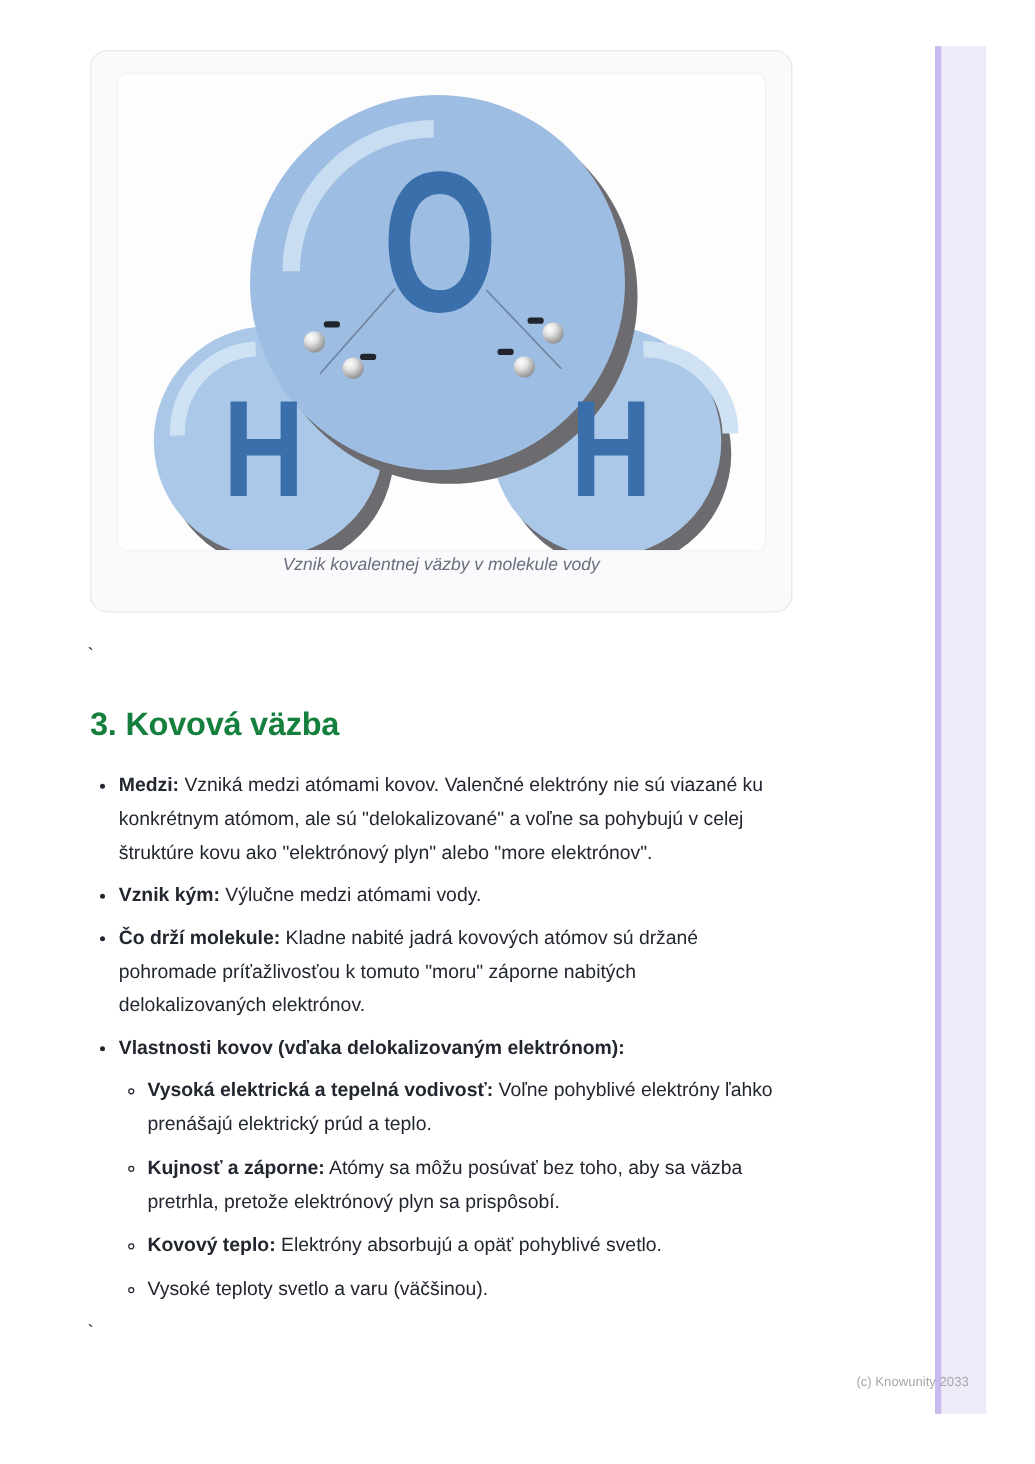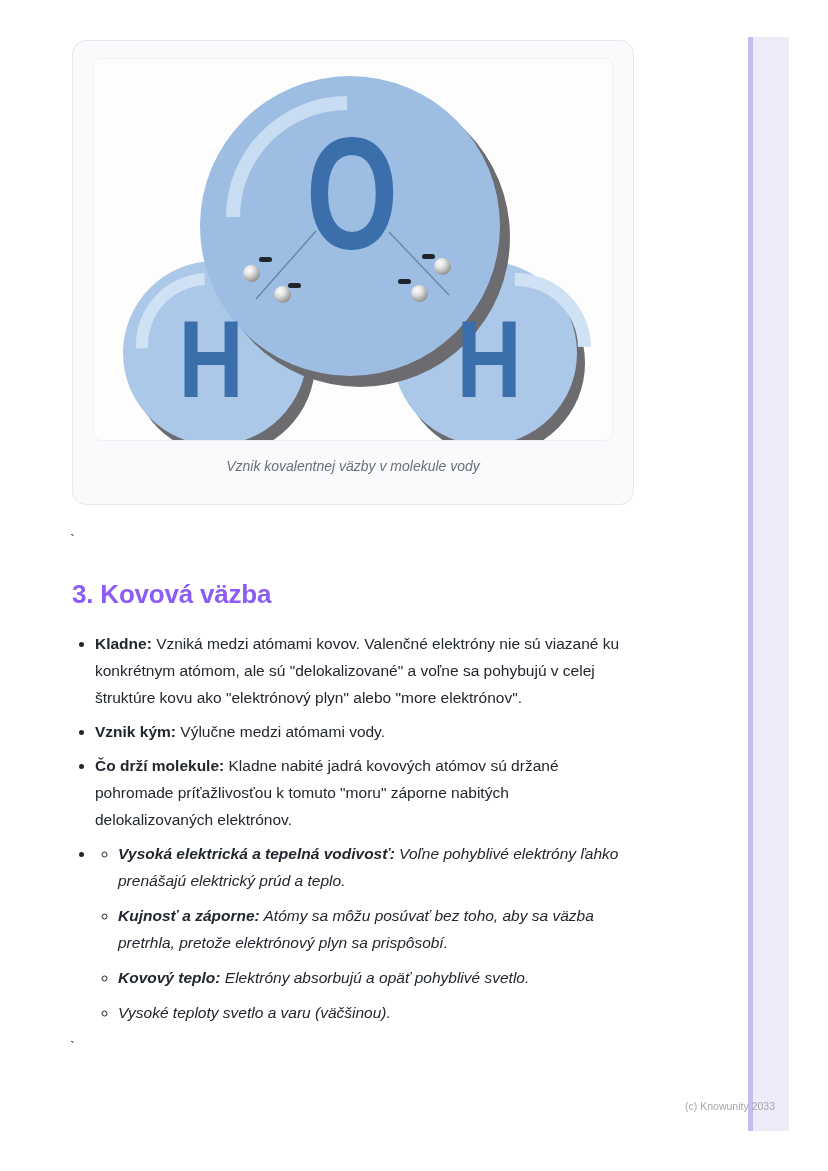--- a/index.html
+++ b/index.html
@@ -50,39 +50,39 @@
   }
   .minus{position:absolute;width:13px;height:5px;border-radius:2.5px;background:#20242c;}
   .atom-letter{
     position:absolute;font-weight:bold;color:#3a6fab;line-height:1;
     transform:translate(-50%,-46%) scaleX(0.82);white-space:nowrap;
   }
   .letter-o{left:258px;top:128px;font-size:160px;transform:translate(-50%,-46%) scaleX(0.74);}
   .letter-h-left{left:117px;top:296px;font-size:110px;}
   .letter-h-right{left:395px;top:296px;font-size:110px;}
   .figure-caption{
-    margin-top:17px;text-align:center;font-style:italic;
+    margin-top:2px;text-align:center;font-style:italic;
     color:#68707e;font-size:14px;
   }
 
   
   .tick{font-size:15px;color:#24262c;line-height:18px;}
   .tick-top{margin:26px 0 0 -2px;}
   .tick-bottom{margin:12px 0 0 -2px;}
   .section-title{
-    margin:30px 0 20px 0;font-size:26px;font-weight:bold;color:#8b5cf6;
+    margin:30px 0 20px 0;font-size:26px;font-weight:bold;color:#15803d;
     letter-spacing:-0.2px;
   }
   ul.main-list{
     margin:0;padding:0 0 0 23px;list-style:disc;
     font-size:15.5px;line-height:27px;color:#22262f;
   }
   ul.main-list > li{margin-bottom:7px;}
   ul.sub-list{
-    margin:7px 0 0 0;padding:0 0 0 23px;list-style:circle;font-style:italic;
+    margin:7px 0 0 0;padding:0 0 0 23px;list-style:circle;
   }
   ul.sub-list > li{margin-bottom:8px;}
   .li-text{white-space:pre-wrap;}
   .li-label{font-weight:bold;}
 
   .page-footer{
     position:absolute;top:1100px;right:53px;z-index:3;
     font-size:10.5px;color:#a7a7ac;
   }
 </style>
@@ -128,34 +128,34 @@
 
     <figcaption class="figure-caption">Vznik kovalentnej väzby v molekule vody</figcaption>
   </figure>
 
   <div class="tick tick-top">`</div>
 
   <h2 class="section-title">3. Kovová väzba</h2>
 
   <ul class="main-list">
     <li>
-      <span class="li-label">Kladne:</span><span class="li-text"> Vzniká medzi atómami kovov. Valenčné elektróny nie sú viazané ku
+      <span class="li-label">Medzi:</span><span class="li-text"> Vzniká medzi atómami kovov. Valenčné elektróny nie sú viazané ku
 konkrétnym atómom, ale sú "delokalizované" a voľne sa pohybujú v celej
 štruktúre kovu ako "elektrónový plyn" alebo "more elektrónov".</span>
     </li>
     <li>
       <span class="li-label">Vznik kým:</span><span class="li-text"> Výlučne medzi atómami vody.</span>
     </li>
     <li>
       <span class="li-label">Čo drží molekule:</span><span class="li-text"> Kladne nabité jadrá kovových atómov sú držané
 pohromade príťažlivosťou k tomuto "moru" záporne nabitých
 delokalizovaných elektrónov.</span>
     </li>
     <li>
-      <span class="li-text"></span>
+      <span class="li-label">Vlastnosti kovov (vďaka delokalizovaným elektrónom):</span><span class="li-text"></span>
       <ul class="sub-list">
         <li>
           <span class="li-label">Vysoká elektrická a tepelná vodivosť:</span><span class="li-text"> Voľne pohyblivé elektróny ľahko
 prenášajú elektrický prúd a teplo.</span>
         </li>
         <li>
           <span class="li-label">Kujnosť a záporne:</span><span class="li-text"> Atómy sa môžu posúvať bez toho, aby sa väzba
 pretrhla, pretože elektrónový plyn sa prispôsobí.</span>
         </li>
         <li>

